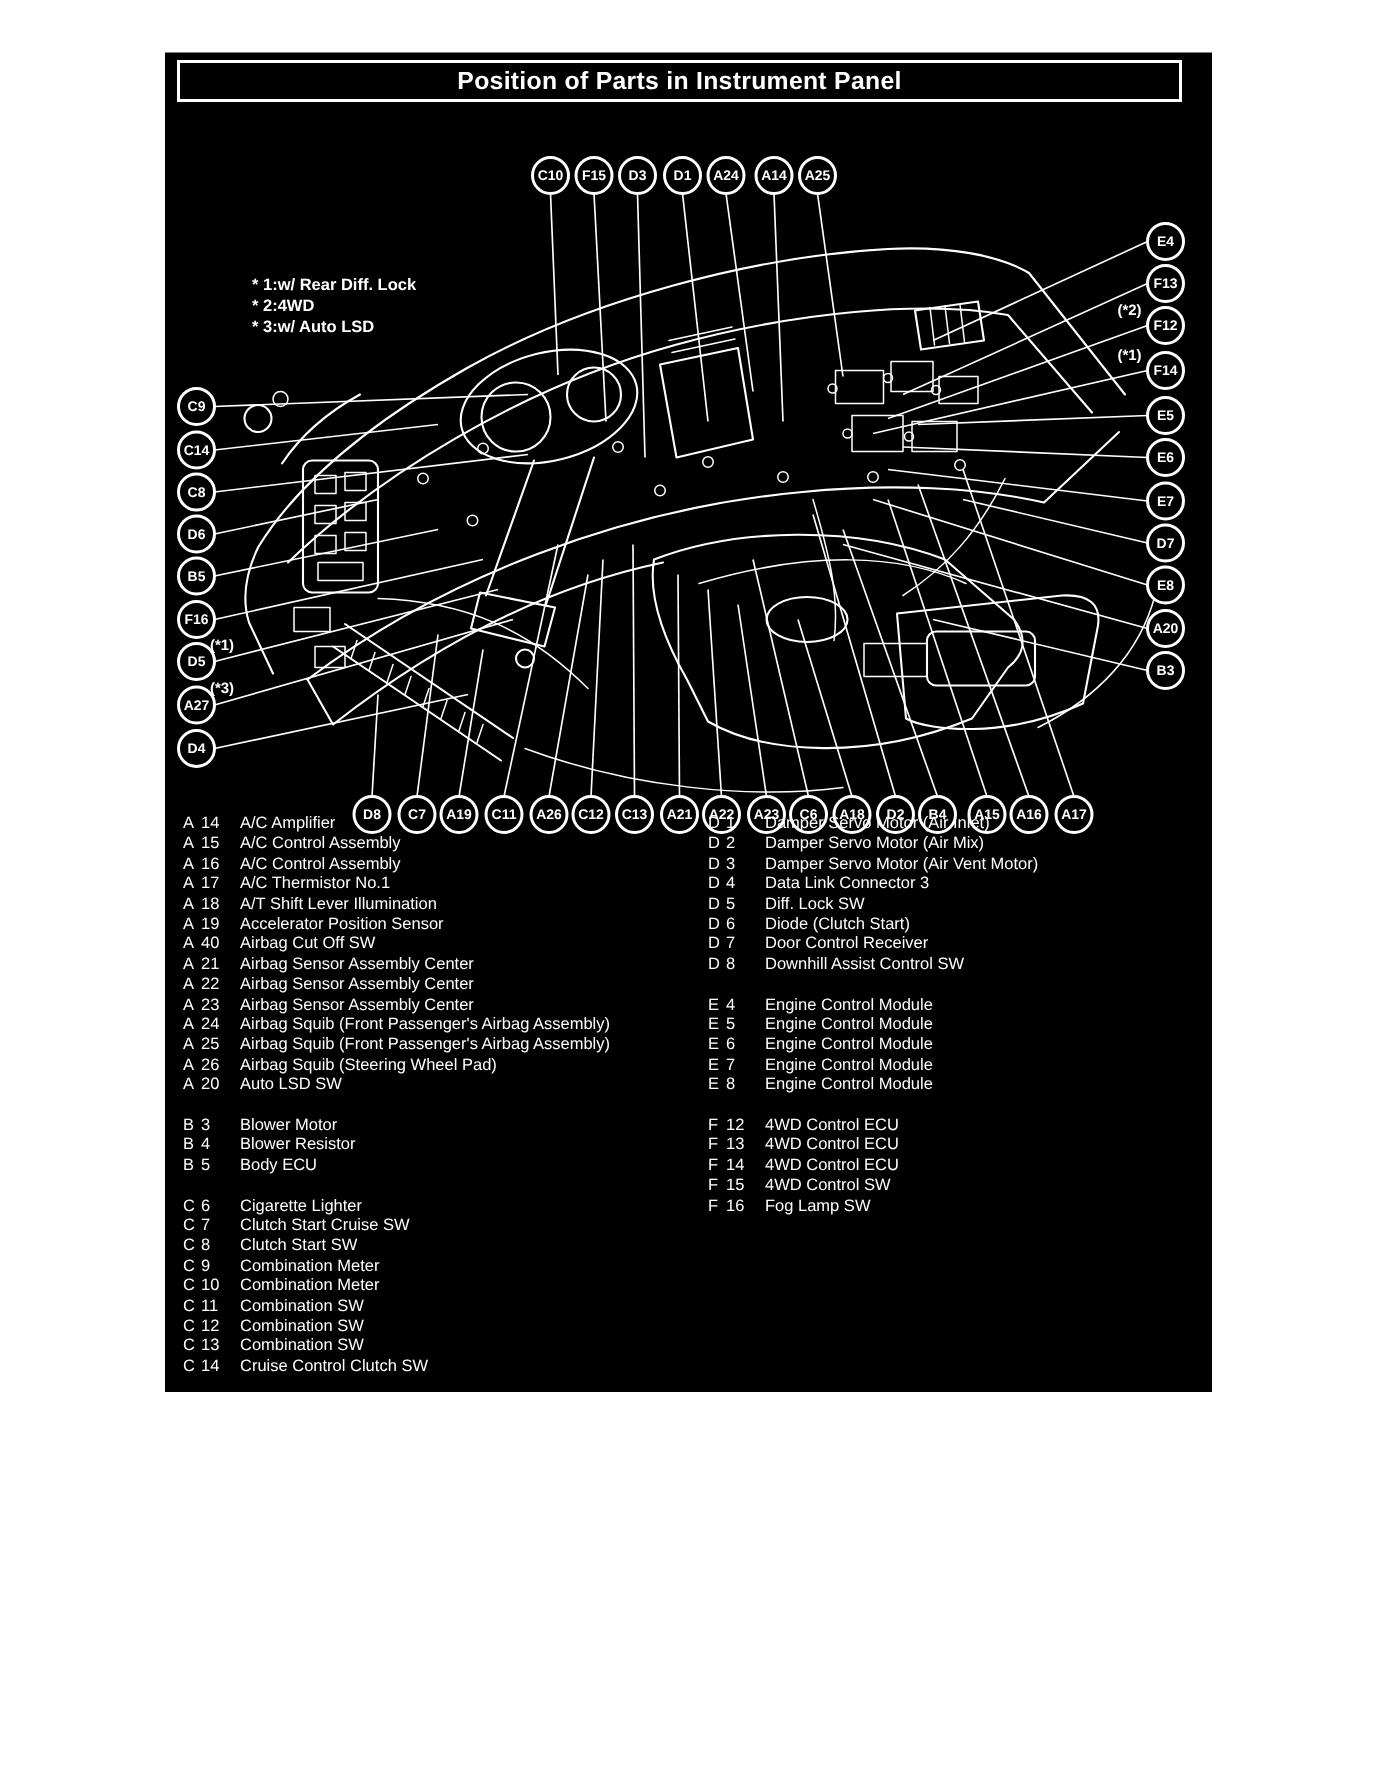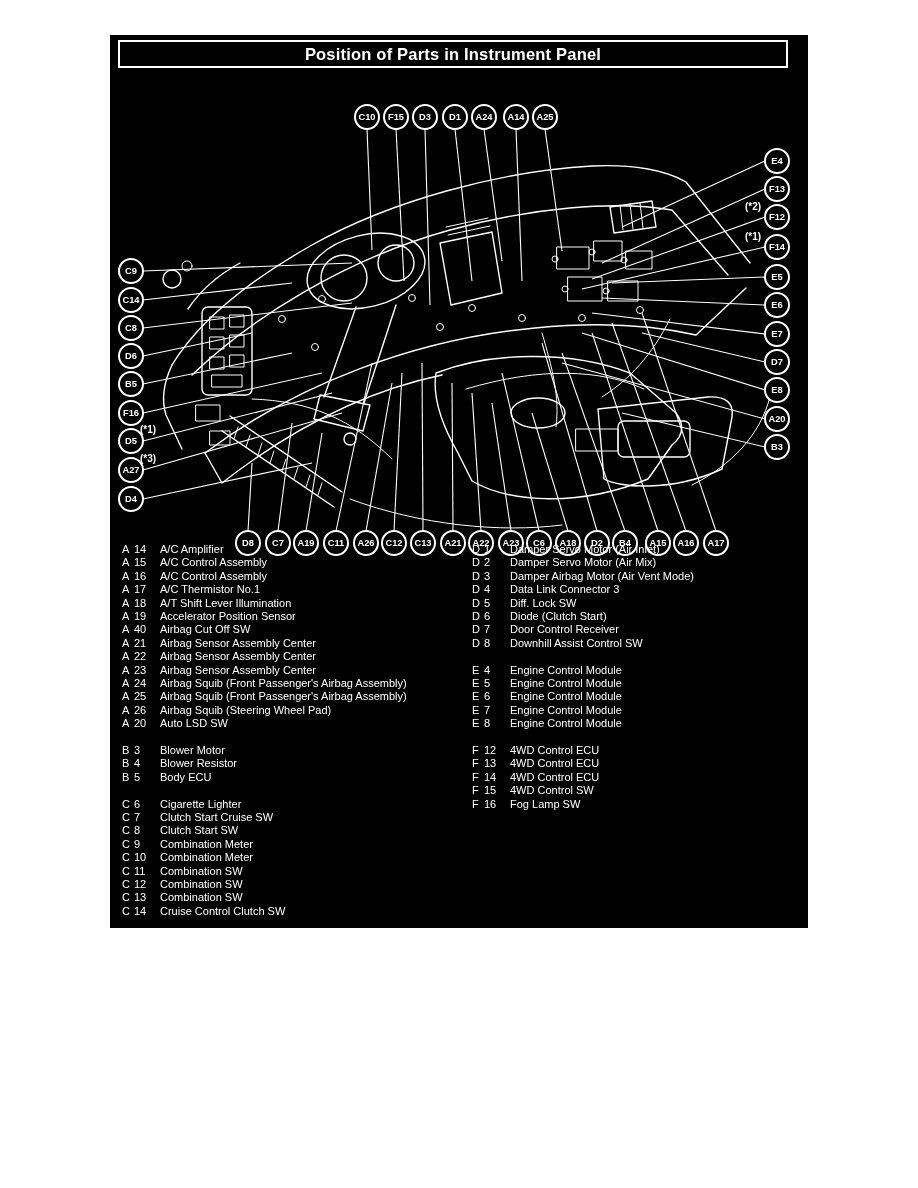--- a/index.html
+++ b/index.html
@@ -228,20 +228,23 @@
           <text x="515" y="479.3">B4</text>
           <circle cx="548" cy="476" r="12"></circle>
           <text x="548" y="479.3">A15</text>
           <circle cx="576" cy="476" r="12"></circle>
           <text x="576" y="479.3">A16</text>
           <circle cx="606" cy="476" r="12"></circle>
           <text x="606" y="479.3">A17</text>
         </g>
     </svg>
 
+    <div class="notes" id="notes">* 1:w/ Rear Diff. Lock
+* 2:4WD
+* 3:w/ Auto LSD</div>
 
     <div class="legend">
       <div class="col left" id="legend-left">
           <div class="grp">
             <div class="row">
               <span class="code">
                 <span class="l">A</span>
                 <span class="n">14</span>
               </span>
               <span class="nm">A/C Amplifier</span>
@@ -441,21 +444,21 @@
                 <span class="l">D</span>
                 <span class="n">2</span>
               </span>
               <span class="nm">Damper Servo Motor (Air Mix)</span>
             </div>
             <div class="row">
               <span class="code">
                 <span class="l">D</span>
                 <span class="n">3</span>
               </span>
-              <span class="nm">Damper Airbag Motor (Air Vent Mode)</span>
+              <span class="nm">Damper Servo Motor (Air Vent Motor)</span>
             </div>
             <div class="row">
               <span class="code">
                 <span class="l">D</span>
                 <span class="n">4</span>
               </span>
               <span class="nm">Data Link Connector 3</span>
             </div>
             <div class="row">
               <span class="code">

